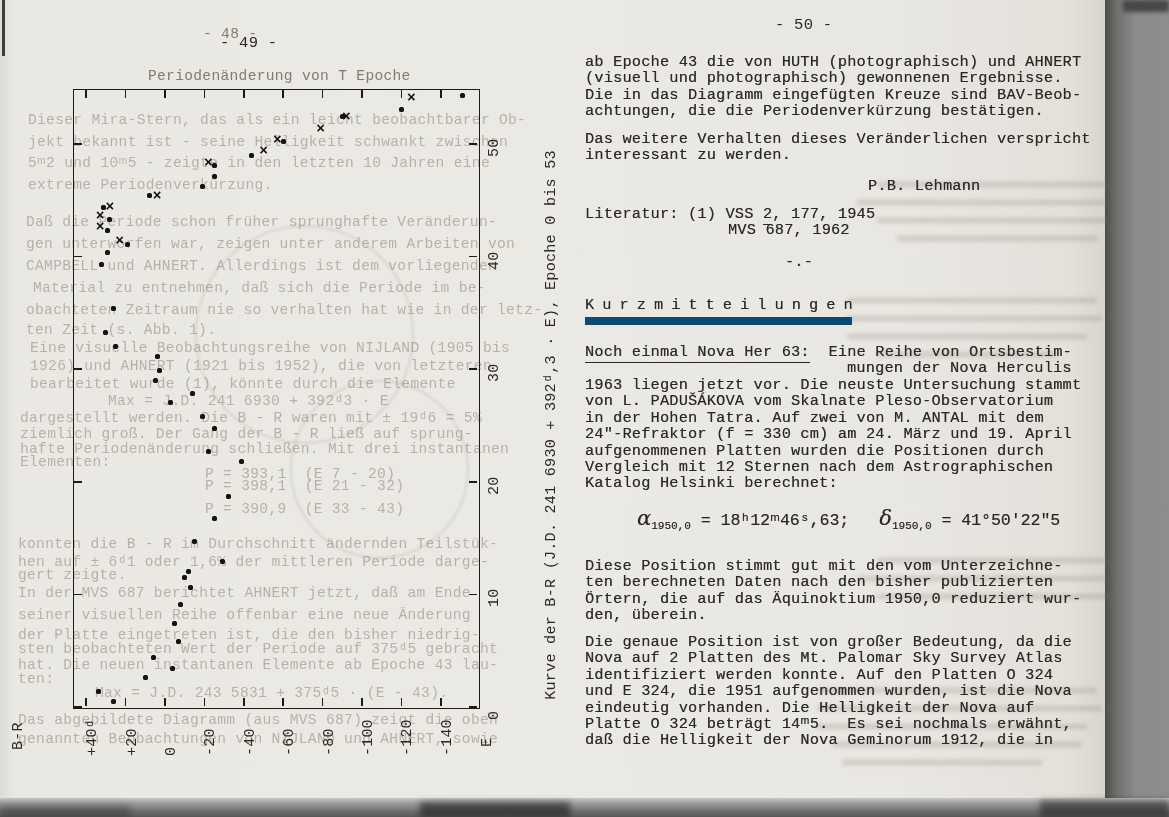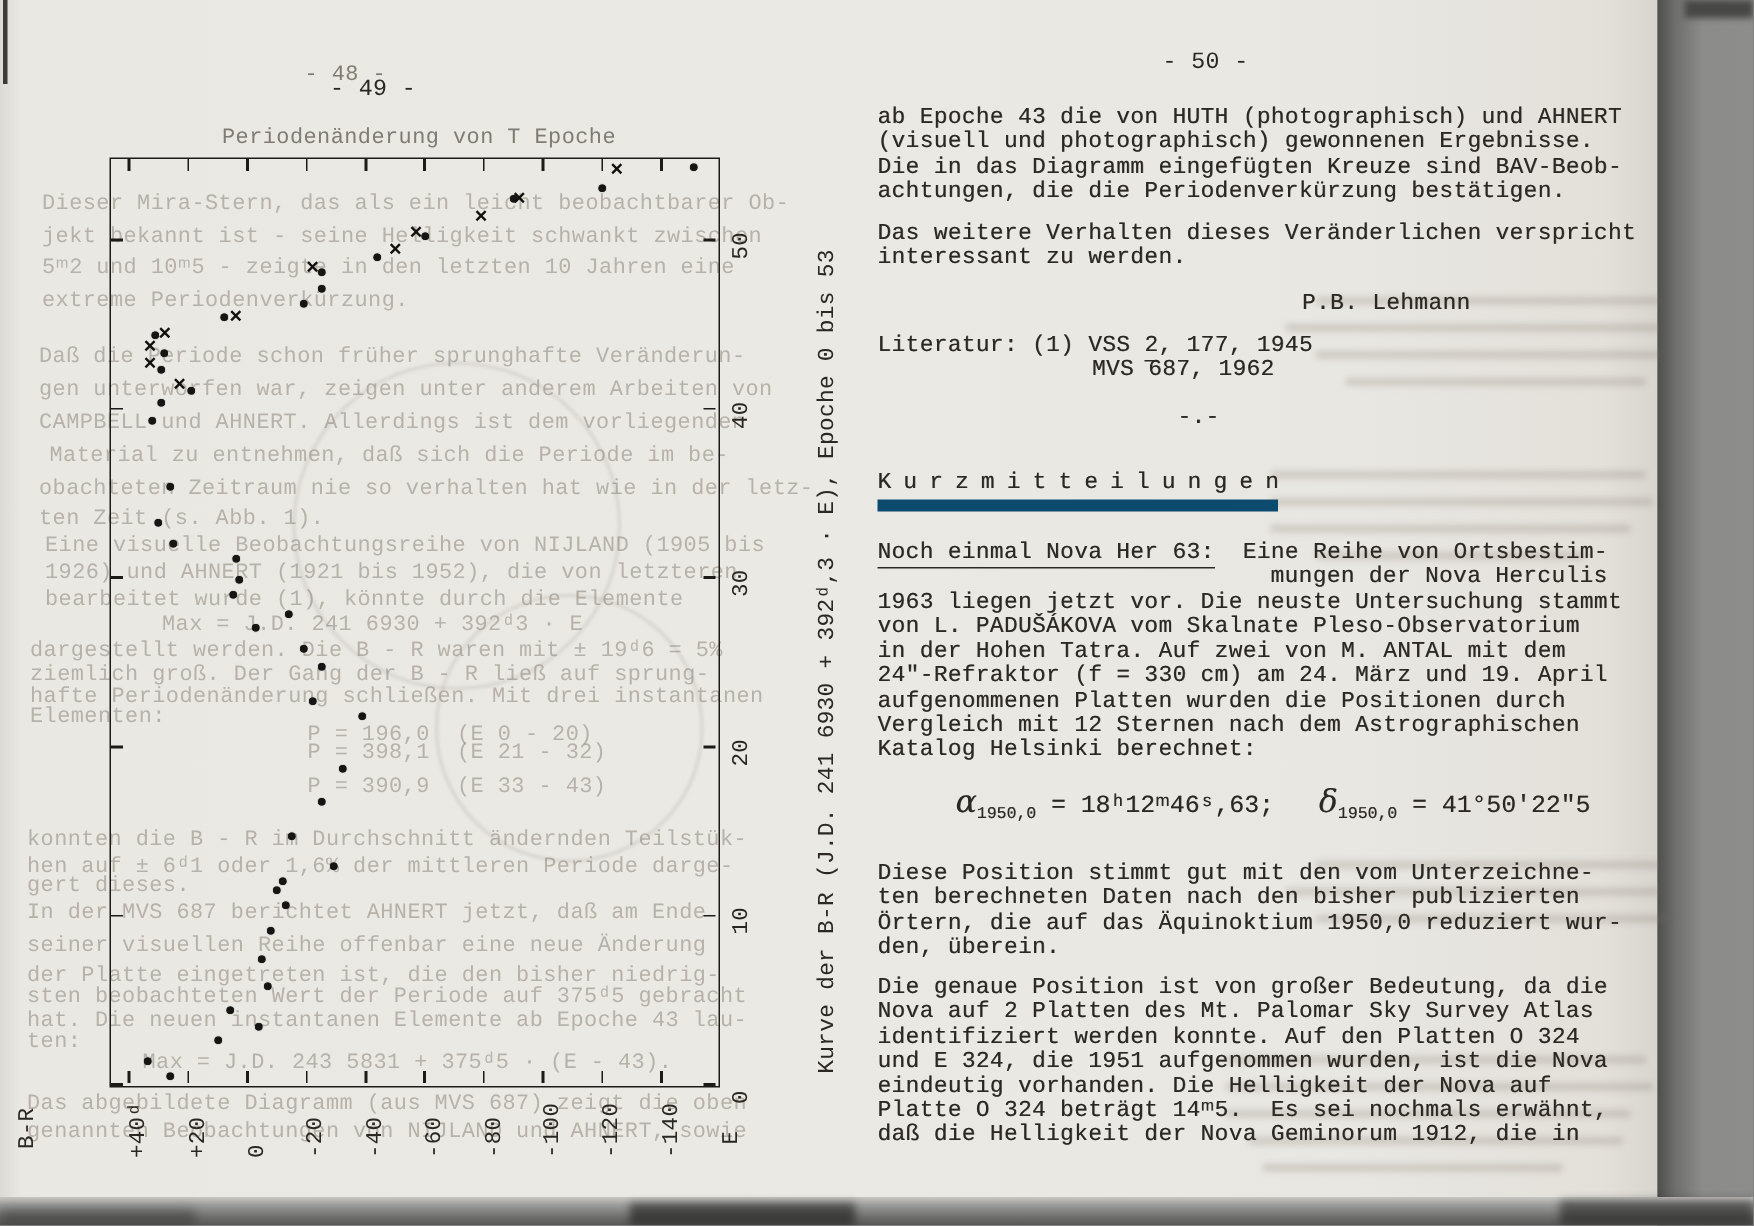--- a/index.html
+++ b/index.html
@@ -12,21 +12,21 @@
   .scan-right{position:absolute;left:1105px;top:0;width:64px;height:817px;
          background:linear-gradient(to right,#4e4e4d 0,#6f6f6e 12px,#8b8b8a 30px,#8d8d8c 100%);}
   .scan-right-top{position:absolute;left:1123px;top:0;width:46px;height:12px;background:#474746;filter:blur(2px);}
   .scan-bottom{position:absolute;left:0;top:798px;width:1169px;height:19px;
          background:linear-gradient(to bottom,#c9c7c3 0,#9c9c9a 28%,#6e6e6d 70%,#575756 100%);}
   .sb-dark1{position:absolute;left:420px;top:802px;width:150px;height:15px;background:rgba(18,18,18,.55);filter:blur(3px);}
   .sb-dark2{position:absolute;left:1040px;top:800px;width:129px;height:17px;background:rgba(8,8,8,.45);filter:blur(3px);}
   .sb-dark3{position:absolute;left:0;top:806px;width:130px;height:11px;background:rgba(25,25,25,.35);filter:blur(4px);}
   .edge-tl{position:absolute;left:2px;top:0;width:3px;height:56px;background:#3b3b39;filter:blur(.5px);}
 
-  .page{position:absolute;top:16px;height:675px;}
+  .page{position:absolute;top:0;height:675px;}
   #page-left{left:0;width:577px;}
   #page-right{left:577px;width:528px;}
   .pageno{position:absolute;font-size:15.5px;letter-spacing:.25px;color:#2b2824;white-space:pre;z-index:5;}
 
   
   .para{position:absolute;left:8px;font-size:15.2px;line-height:16.4px;letter-spacing:.25px;
         color:#2b2824;white-space:pre;z-index:4;text-shadow:.3px 0 0 rgba(43,40,36,.55);}
   .sig{left:291px;}
   .lit2{padding-left:143px;}
   .u{border-bottom:1.5px solid #2b2926;padding-bottom:1px;}
@@ -84,26 +84,26 @@
         <div class="g" style="left: 26px; top: 302px;">obachteten Zeitraum nie so verhalten hat wie in der letz-</div>
         <div class="g" style="left: 26px; top: 322px;">ten Zeit (s. Abb. 1).</div>
         <div class="g" style="left: 30px; top: 340px;">Eine visuelle Beobachtungsreihe von NIJLAND (1905 bis</div>
         <div class="g" style="left: 30px; top: 358px;">1926) und AHNERT (1921 bis 1952), die von letzteren</div>
         <div class="g" style="left: 30px; top: 376px;">bearbeitet wurde (1), könnte durch die Elemente</div>
         <div class="g" style="left: 108px; top: 393px;">Max = J.D. 241 6930 + 392ᵈ3 · E</div>
         <div class="g" style="left: 20px; top: 410px;">dargestellt werden. Die B - R waren mit ± 19ᵈ6 = 5%</div>
         <div class="g" style="left: 20px; top: 426px;">ziemlich groß. Der Gang der B - R ließ auf sprung-</div>
         <div class="g" style="left: 20px; top: 441px;">hafte Periodenänderung schließen. Mit drei instantanen</div>
         <div class="g" style="left: 20px; top: 454px;">Elementen:</div>
-        <div class="g" style="left: 205px; top: 466px;">P = 196,0  (E 0 - 20)</div>
+        <div class="g" style="left: 205px; top: 466px;">P = 393,1  (E 7 - 20)</div>
         <div class="g" style="left: 205px; top: 478px;">P = 398,1  (E 21 - 32)</div>
         <div class="g" style="left: 205px; top: 501px;">P = 390,9  (E 33 - 43)</div>
         <div class="g" style="left: 18px; top: 536px;">konnten die B - R im Durchschnitt ändernden Teilstük-</div>
         <div class="g" style="left: 18px; top: 554px;">hen auf ± 6ᵈ1 oder 1,6% der mittleren Periode darge-</div>
-        <div class="g" style="left: 18px; top: 567px;">gert dieses.</div>
+        <div class="g" style="left: 18px; top: 567px;">gert zeigte.</div>
         <div class="g" style="left: 18px; top: 585px;">In der MVS 687 berichtet AHNERT jetzt, daß am Ende</div>
         <div class="g" style="left: 18px; top: 607px;">seiner visuellen Reihe offenbar eine neue Änderung</div>
         <div class="g" style="left: 18px; top: 627px;">der Platte eingetreten ist, die den bisher niedrig-</div>
         <div class="g" style="left: 18px; top: 641px;">sten beobachteten Wert der Periode auf 375ᵈ5 gebracht</div>
         <div class="g" style="left: 18px; top: 657px;">hat. Die neuen instantanen Elemente ab Epoche 43 lau-</div>
         <div class="g" style="left: 18px; top: 671px;">ten:</div>
         <div class="g" style="left: 95px; top: 685px;">Max = J.D. 243 5831 + 375ᵈ5 · (E - 43).</div>
         <div class="g" style="left: 18px; top: 712px;">Das abgebildete Diagramm (aus MVS 687) zeigt die oben</div>
         <div class="g" style="left: 18px; top: 731px;">genannten Beobachtungen von NIJLAND und AHNERT, sowie</div>
       </div>

